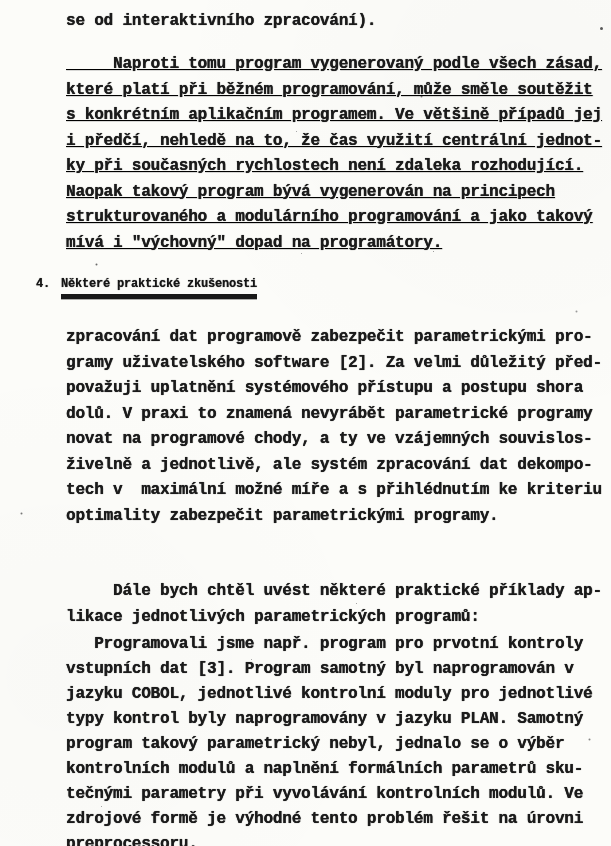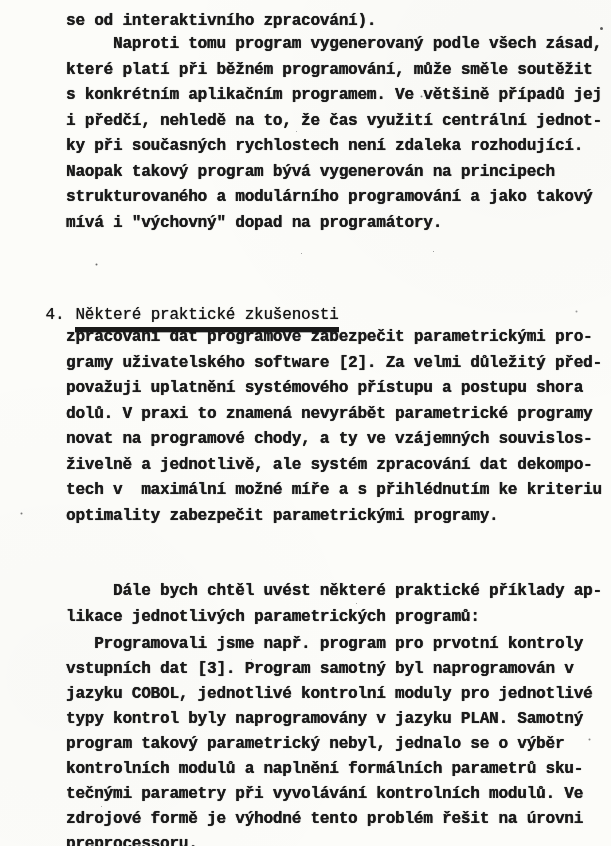--- a/index.html
+++ b/index.html
@@ -29,30 +29,30 @@
     color: #1b1b1b;
     letter-spacing: -0.2px;
     text-shadow: 0 0 0.8px rgba(25,25,25,0.9), 0.3px 0.3px 0.4px rgba(25,25,25,0.55);
   }
   .block {
     position: absolute;
     left: 38px;
     margin-left: 28px;
   }
   .block-cont   { top: 8px;   line-height: 26px; }
-  .block-para1  { top: 32px;  line-height: 25.5px; }
+  .block-para1  { top: 52px;  line-height: 25.5px; text-decoration: underline; }
   .block-para2  { top: 325px; line-height: 25.5px; }
   .block-para3  { top: 578px; line-height: 26px; }
   .block-para4  { top: 632px; line-height: 25px; }
   .heading {
     position: absolute;
     left: 8px;
-    top: 288px;
-    font-size: 16px;
-    font-weight: 400;
+    top: 263px;
+    font-size: 12px;
+    font-weight: 700;
     color: #161616;
     white-space: pre;
     letter-spacing: -0.2px;
     text-shadow: 0 0 0.8px rgba(22,22,22,0.9);
   }
   .heading .section-number {
     margin-right: 11px;
   }
   .heading .section-title {
     display: inline-block;

